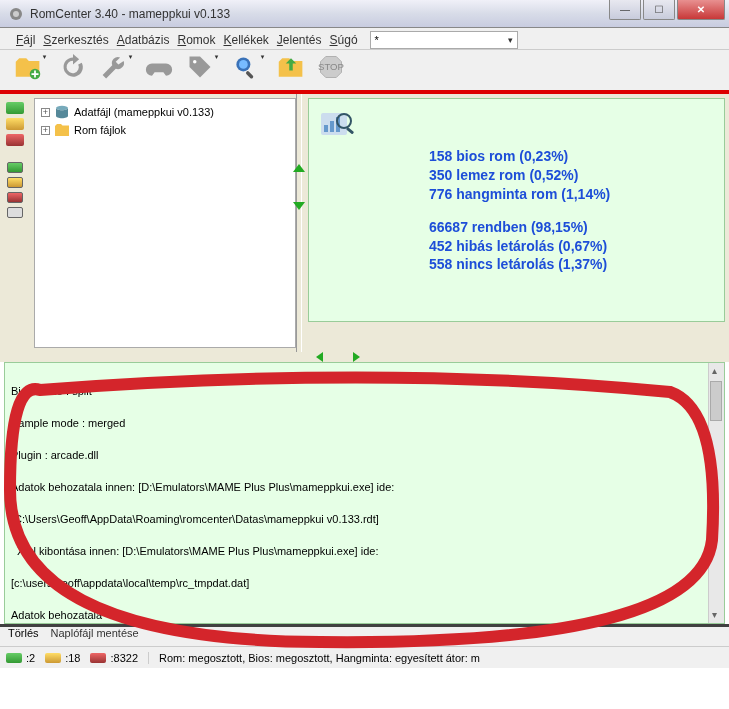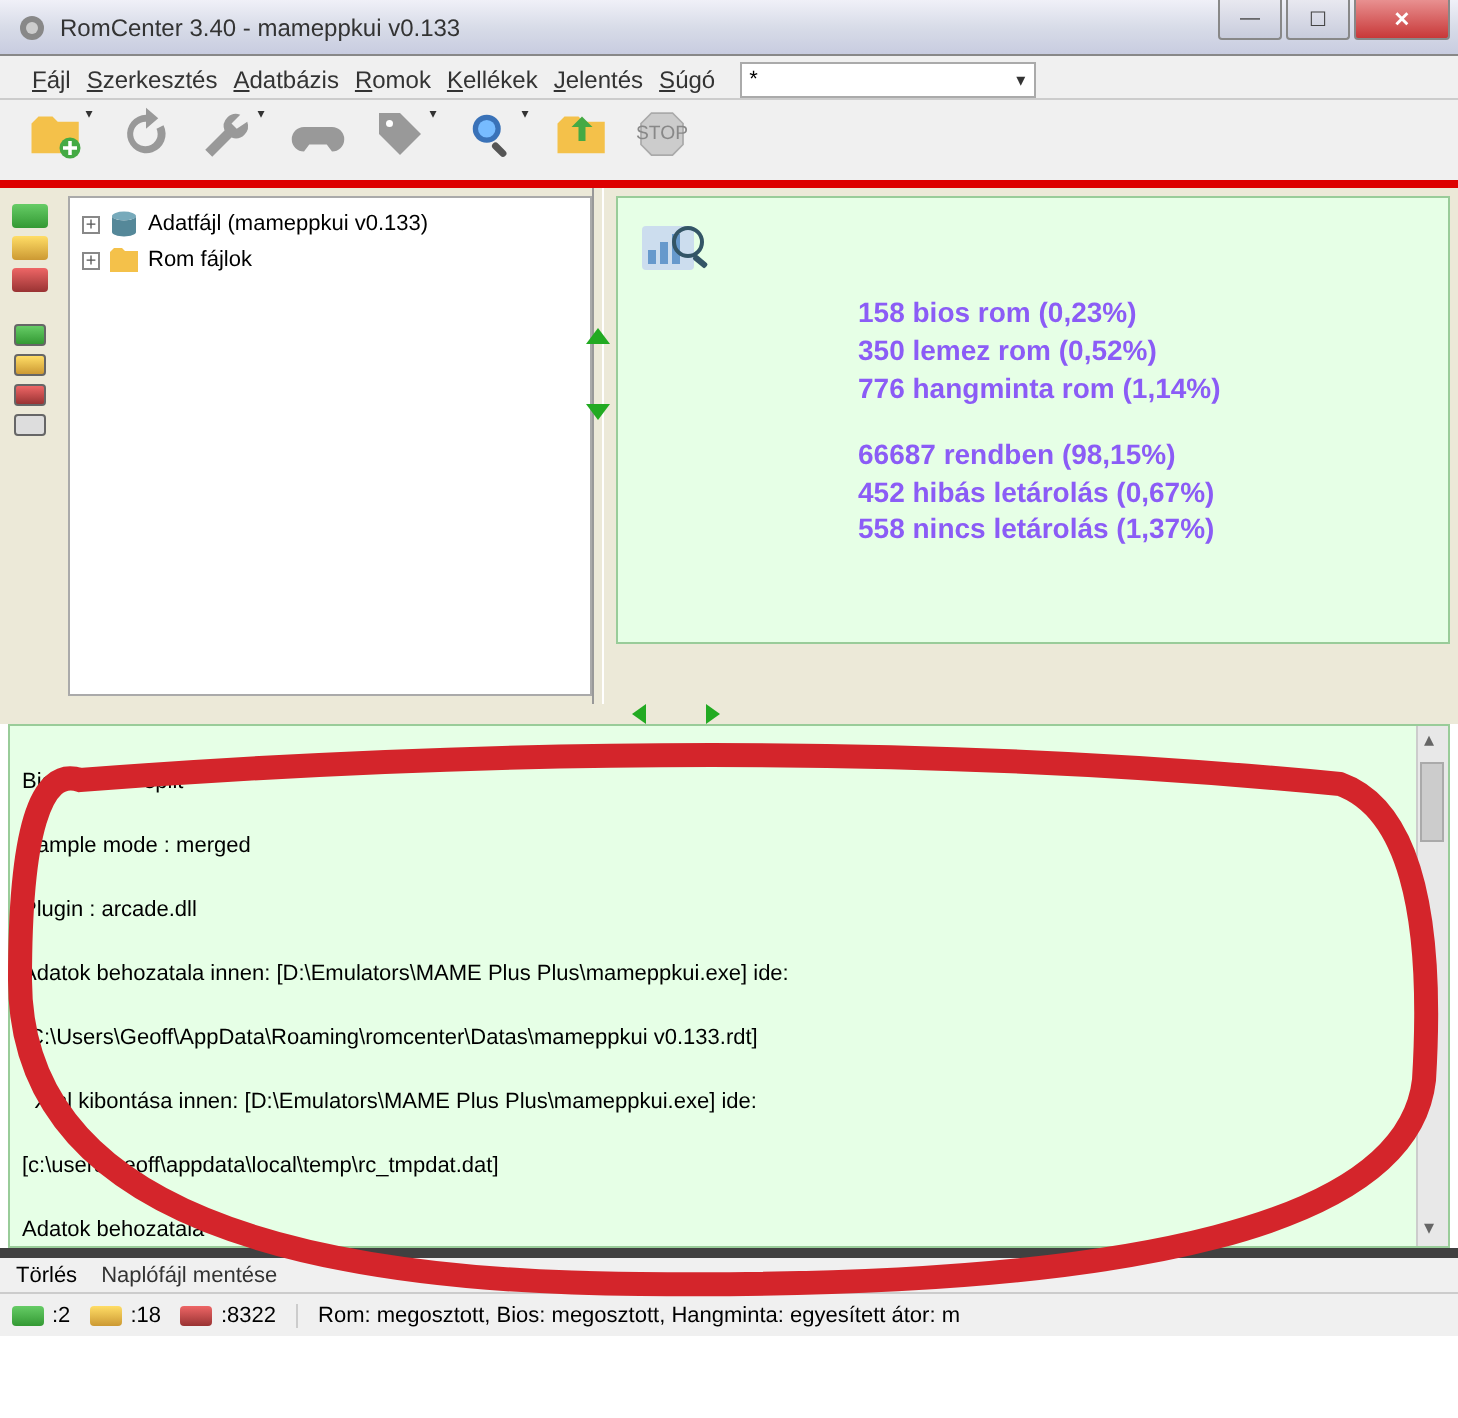--- a/index.html
+++ b/index.html
@@ -44,36 +44,36 @@
 .grip.up{border-top:none;border-bottom:8px solid #2a2;}
 .split-v { height:10px; background:#ece9d8; position:relative;}
 .split-v .grips{ position:absolute; left:316px; top:0; display:flex; gap:30px;}
 .gripv { width:0;height:0;border-top:5px solid transparent;border-bottom:5px solid transparent;border-left:7px solid #2a2;}
 .gripv.r{border-left:none;border-right:7px solid #2a2;}
 
 .statbox { background:#e6ffe6; border:1px solid #9c9; padding:8px 10px; height:224px; position:relative;}
 .stathdr { display:flex; align-items:center; gap:10px; margin-bottom:8px;}
 .staticon { width:36px; height:32px; }
 .statttl { font-size:26px; color:#060; font-weight:normal; font-family:Georgia,serif; }
-.statline { font-size:14px; font-weight:bold; color:#8b5cf6; margin-left:110px; line-height:1.35; }
+.statline { font-size:14px; font-weight:bold; color:#1d4ed8; margin-left:110px; line-height:1.35; }
 .statgap { height:14px; }
 
 
 .logpane { background:#e6ffe6; border:1px solid #9c9; margin:0 4px; height:262px; position:relative; overflow:hidden; padding:4px 4px 0 6px; font-family:"Courier New",monospace; font-size:13px; line-height:16px; color:#000; white-space:pre; }
 .logpane .scroll { position:absolute; right:0; top:0; bottom:0; width:16px; background:#e8e8e8; border-left:1px solid #ccc;}
 .logpane .scroll::before{content:"▴";position:absolute;top:0;left:3px;font-size:10px;color:#666;}
 .logpane .scroll::after{content:"▾";position:absolute;bottom:0;left:3px;font-size:10px;color:#666;}
 .logpane .thumb{position:absolute;right:2px;top:18px;width:12px;height:40px;background:#ccc;border:1px solid #aaa;}
 
 
 .annot { position:absolute; pointer-events:none; z-index:50; }
 .annot svg { width:100%; height:100%; }
 
 
-.logctl { height:22px; background:#f0f0f0; border-top:5px solid #404040; display:flex; align-items:center; gap:12px; padding-left:8px; font-size:12px; position:relative;}
+.logctl { height:22px; background:#f0f0f0; border-top:3px solid #404040; display:flex; gap:12px; padding-left:8px; font-size:12px; position:relative;}
 .statusbar { height:22px; background:#f0f0f0; border-top:1px solid #ccc; display:flex; align-items:center; padding:0 6px; font-size:12px; }
 .statusbar .seg { display:flex; align-items:center; gap:4px; margin-right:10px;}
 .statusbar .fill { flex:1; border-left:1px solid #ccc; padding-left:10px;}
 .logline { display:block; }
 </style>
 </head>
 <body>
 
 <div class="titlebar">
   <svg width="16" height="16">

